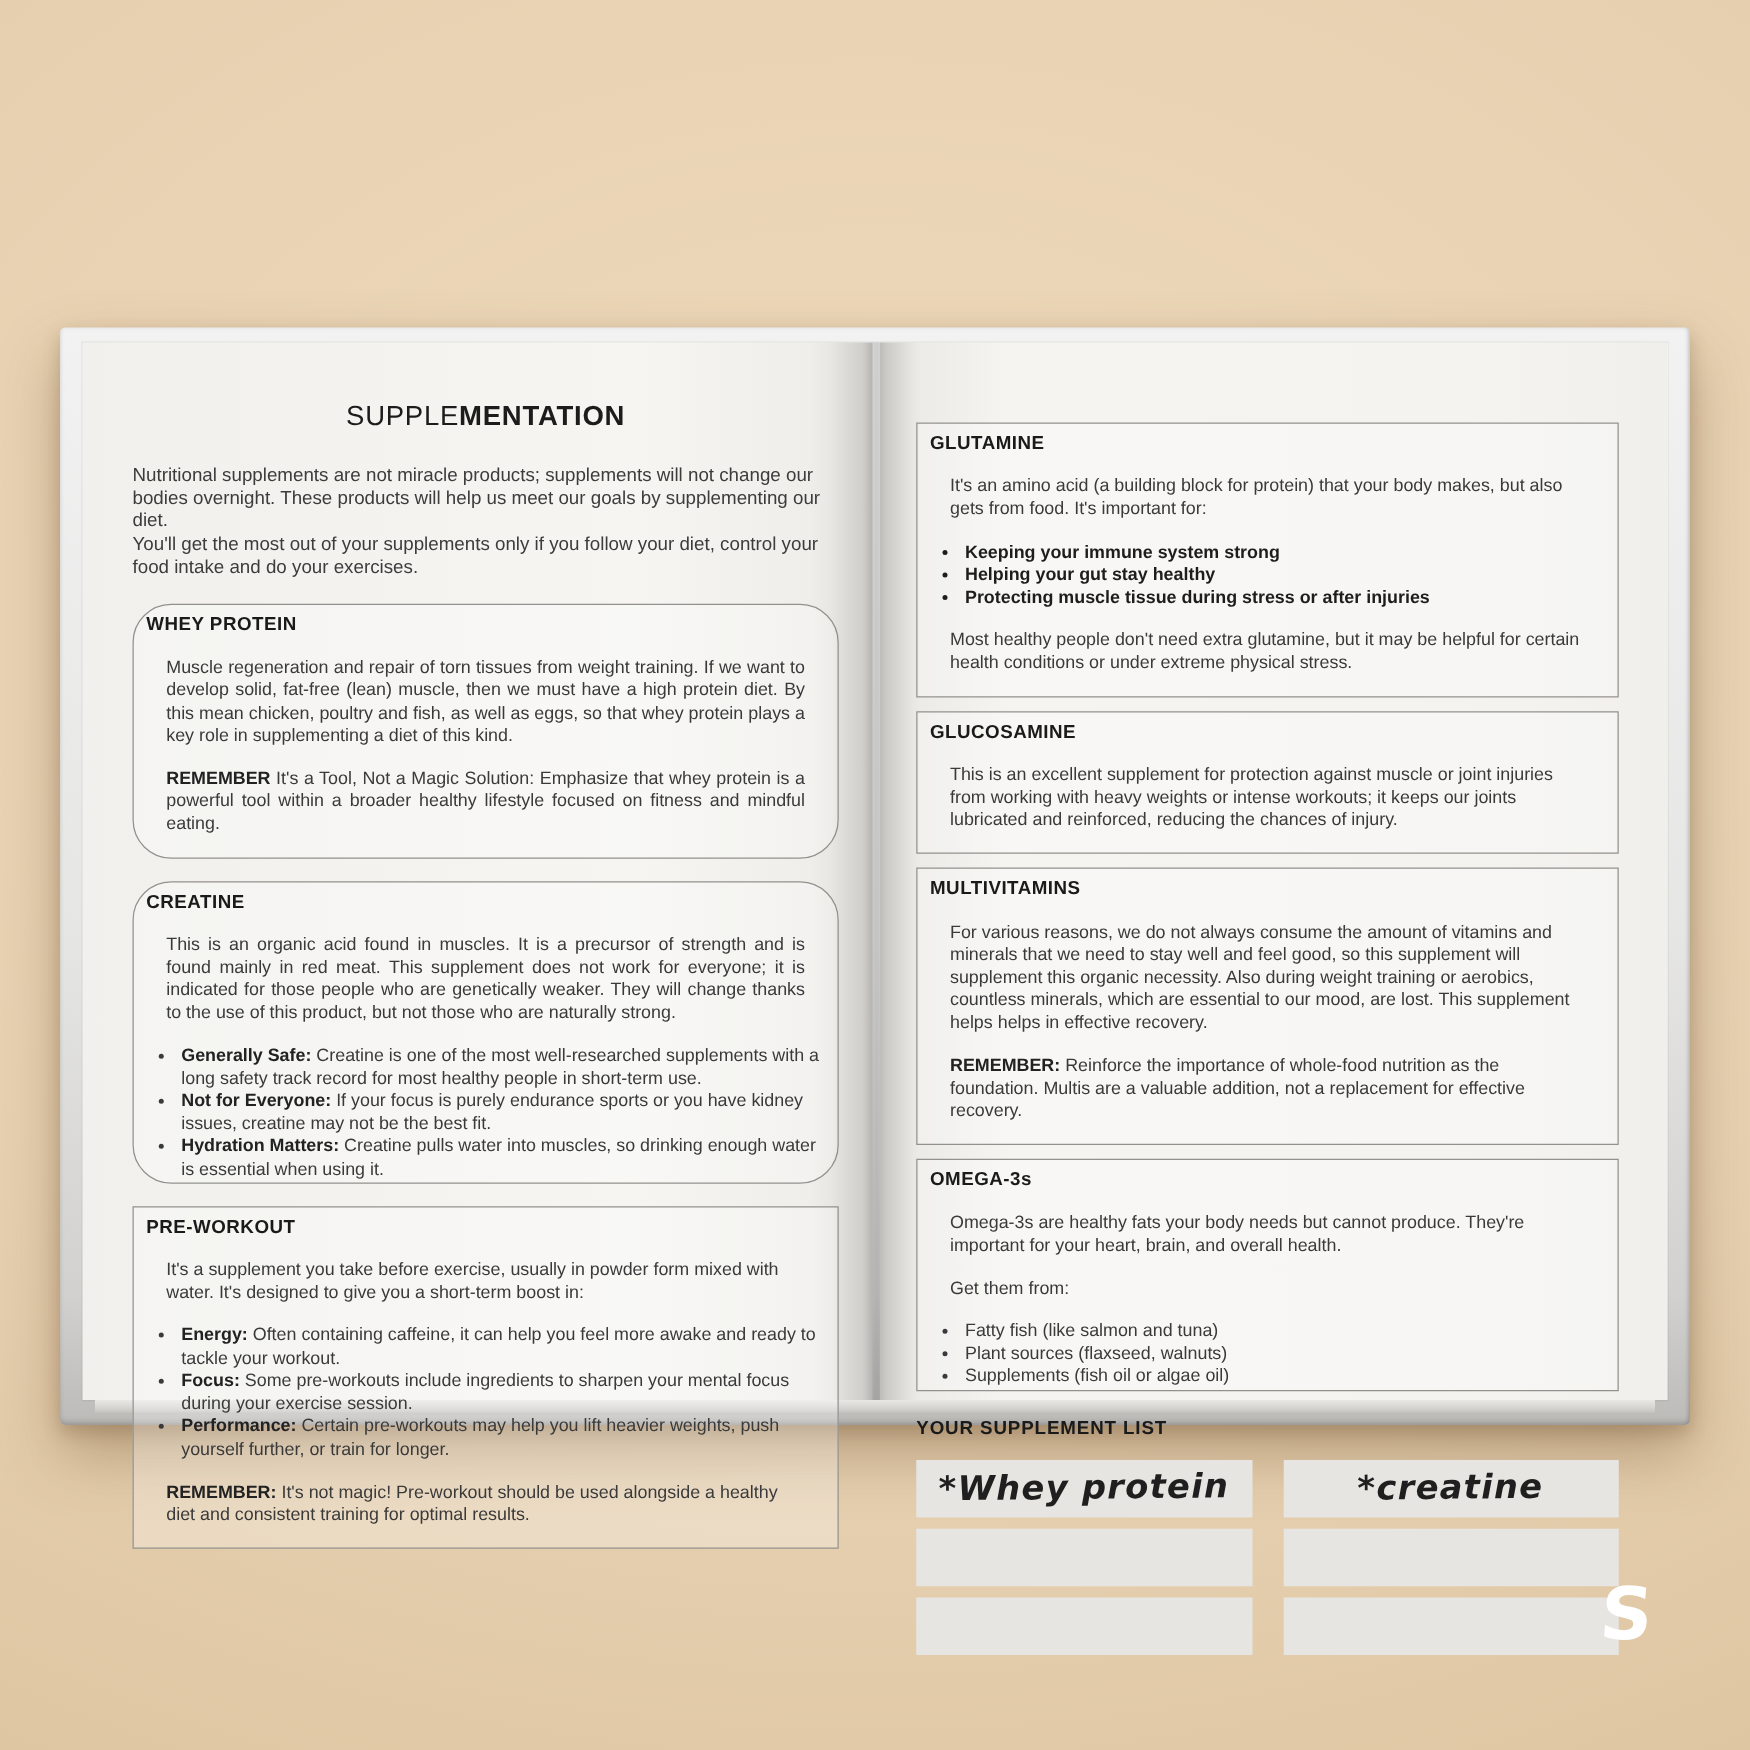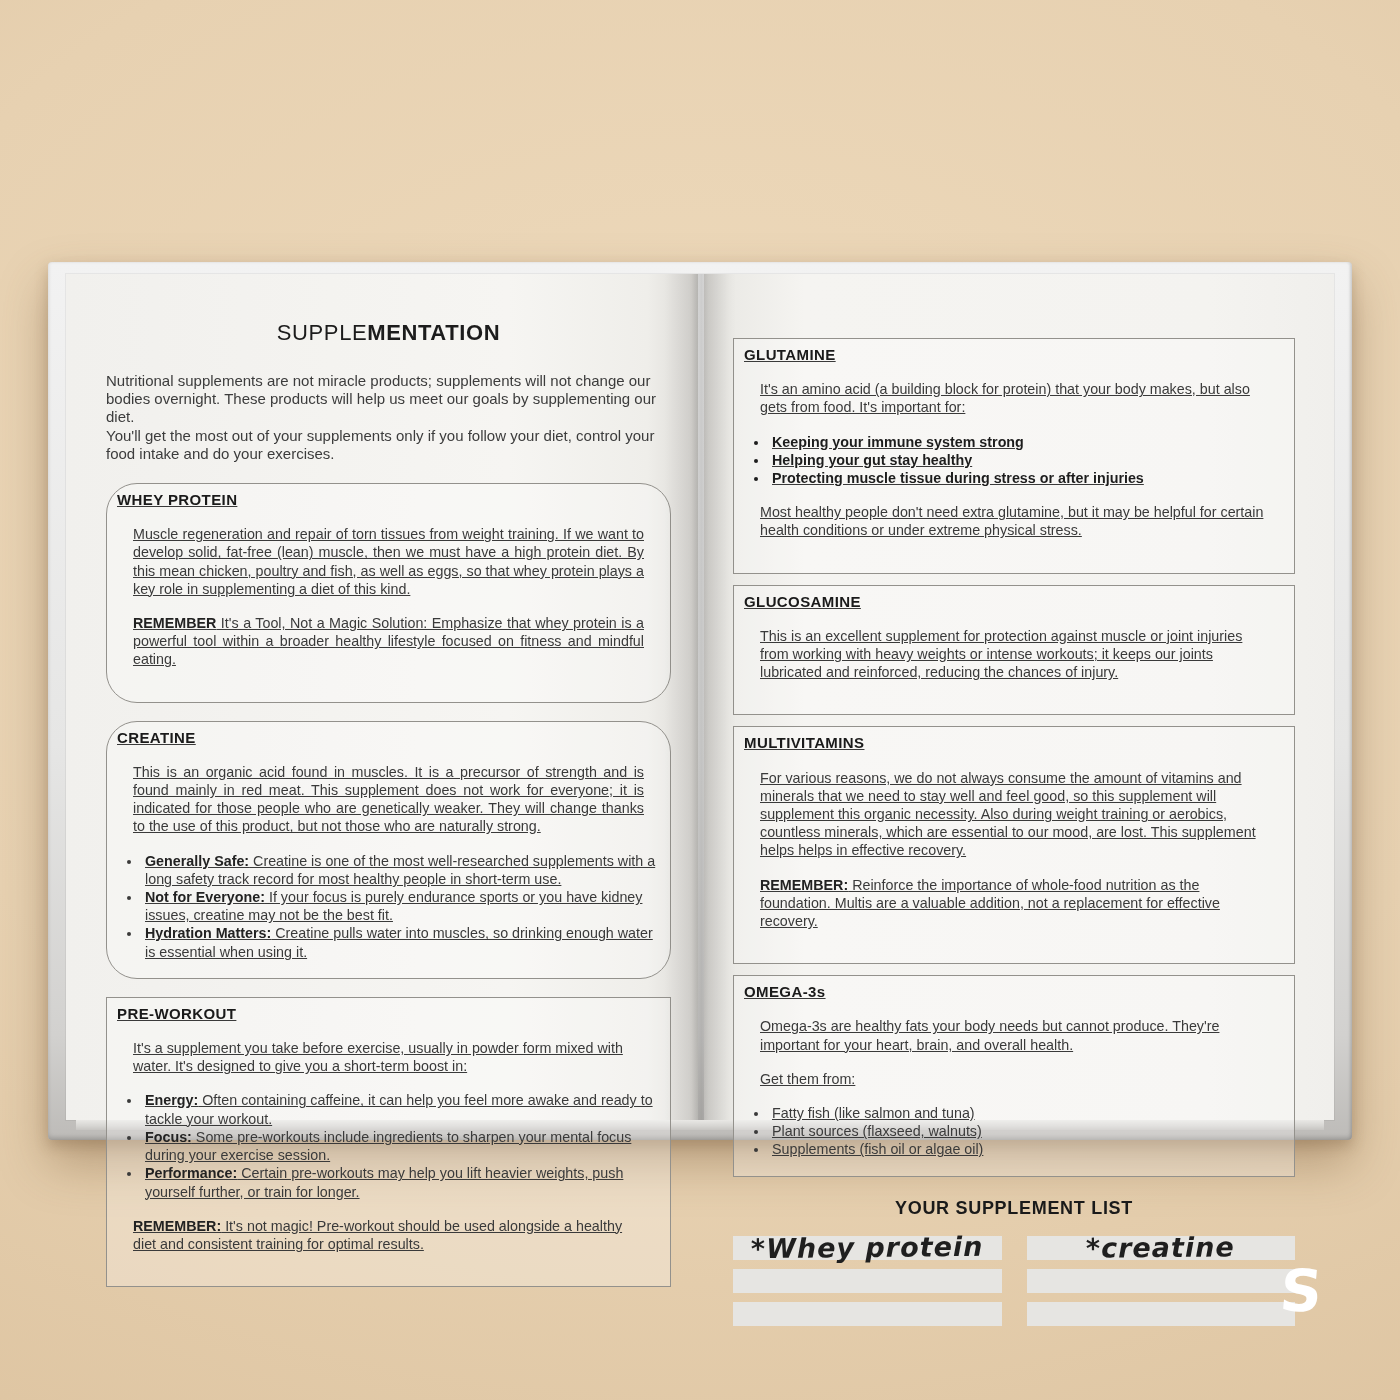--- a/index.html
+++ b/index.html
@@ -38,38 +38,38 @@
     background:linear-gradient(180deg,#e9e8e5 0%,#d6d5d2 60%,#c7c5c2 100%);
   }
   
   .lp-content{position:absolute;left:40px;right:27px;top:44px;}
   .rp-content{position:absolute;left:29px;right:39px;top:64px;}
   .lp-title{margin:2px 0 26px;text-align:center;font-size:22px;letter-spacing:.6px;color:#1c1c1c;font-weight:500;}
   .lp-title .tb{font-weight:800;}
   .intro p{margin:0;font-size:15px;line-height:18.2px;color:#3c3c3c;}
   .sec{
     border:1px solid #93918c;background:rgba(255,255,255,.28);
-    padding:7px 10px 17px;font-size:14.3px;line-height:18.2px;color:#3a3a3a;text-decoration:underline;
+    padding:7px 10px 1px;font-size:14.3px;line-height:18.2px;color:#3a3a3a;
   }
   .lp .sec{margin-top:20px;}
   .lp .sec + .sec{margin-top:0;}
   .sec.m18{margin-bottom:18px;border-radius:31px;}
   .sec.m11{margin-bottom:11px;}
   .sec h3{margin:0 0 1px;font-size:15px;font-weight:700;letter-spacing:.4px;color:#1a1a1a;}
   .sec p{margin:16px;}
   .just{text-align:justify;}
   .sec ul{margin:0;padding-left:25px;}
   .sec li{padding-left:3px;}
   b{color:#222;}
   .boldli{font-weight:700;color:#1d1d1d;}
   
-  .sup-head{margin:21px 0 0;text-align:center;font-size:18px;font-weight:700;letter-spacing:.7px;color:#1a1a1a;}
+  .sup-head{margin:21px 0 0;font-size:15px;font-weight:700;letter-spacing:.7px;color:#1a1a1a;}
   .sup-cols{display:flex;gap:25px;margin-top:17px;}
   .sup-col{flex:1;display:flex;flex-direction:column;gap:9px;}
-  .sup-row{height:24px;background:#e6e5e2;display:flex;align-items:center;justify-content:center;}
+  .sup-row{height:46px;background:#e6e5e2;display:flex;align-items:center;justify-content:center;}
   .hand{
     font-family:"DejaVu Sans",cursive,sans-serif;font-style:italic;font-weight:700;
     font-size:27px;color:#1f1f1f;letter-spacing:1px;transform:rotate(-.6deg);white-space:nowrap;
   }
   
   .logo{
     position:absolute;left:1266px;top:1258px;width:70px;height:70px;
     color:#ffffff;font-size:58px;line-height:66px;font-weight:800;text-align:center;
     transform:skewX(-5deg);font-family:"DejaVu Sans",sans-serif;
   }

